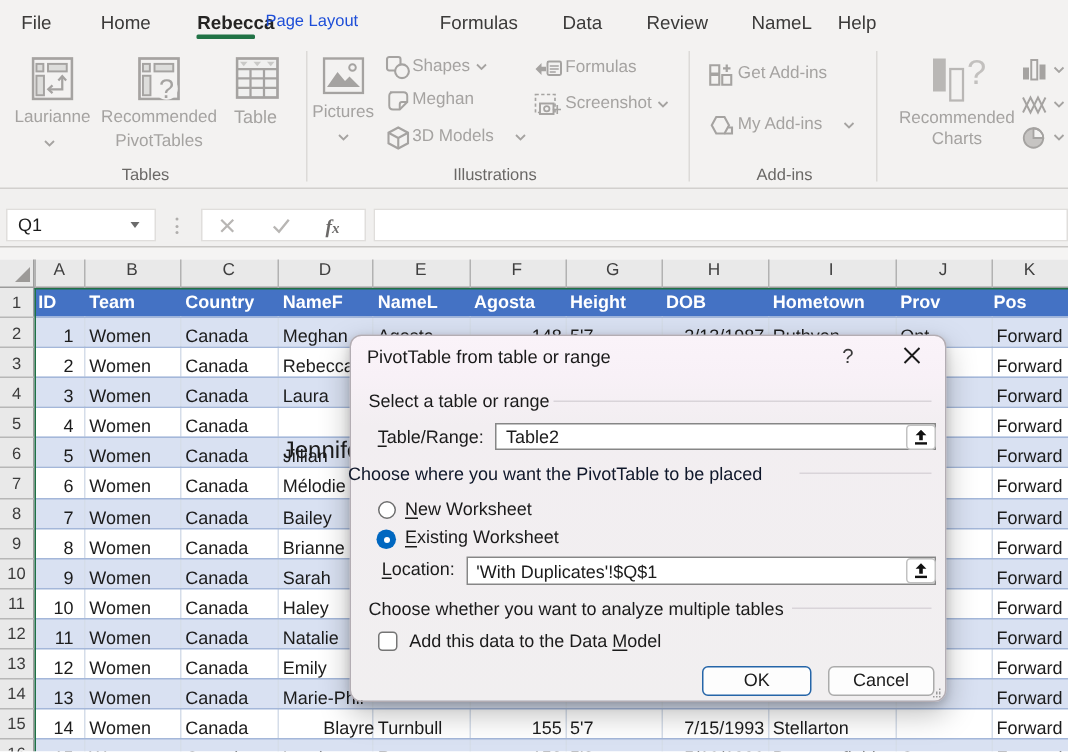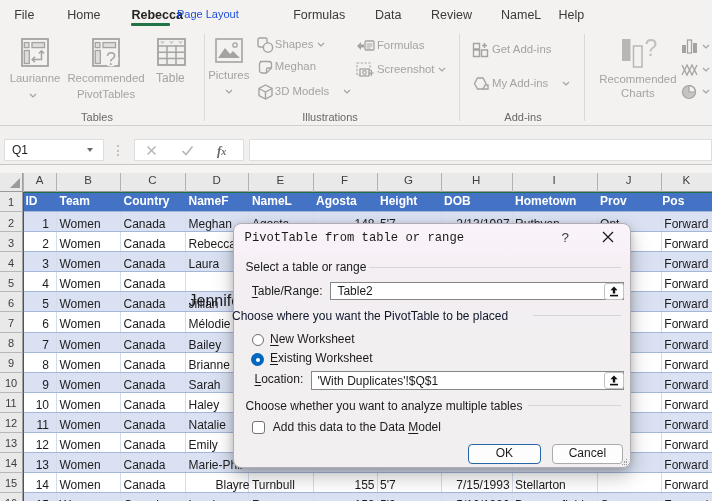--- a/index.html
+++ b/index.html
@@ -427,21 +427,21 @@
 <div class="abs" style="left:123.5px;top:497.9px;font-size:12px;color:#1c1c1c;">Canada</div>
 <div class="abs" style="left:188.5px;top:497.9px;width:59px;overflow:hidden;font-size:12px;color:#1c1c1c;">Laurianne</div>
 <div class="abs" style="left:251.9px;top:497.9px;width:60px;overflow:hidden;font-size:12px;color:#1c1c1c;">Rougeau</div>
 <div class="abs" style="left:304.5px;top:497.9px;width:70px;text-align:right;font-size:12px;color:#1c1c1c;">152</div>
 <div class="abs" style="left:380px;top:497.9px;font-size:12px;color:#1c1c1c;">5'2</div>
 <div class="abs" style="left:439.6px;top:497.9px;width:70px;text-align:right;font-size:12px;color:#1c1c1c;">5/10/1990</div>
 <div class="abs" style="left:515.1px;top:497.9px;width:81px;overflow:hidden;font-size:12px;color:#1c1c1c;">Beaconsfield</div>
 <div class="abs" style="left:600.1px;top:497.9px;font-size:12px;color:#1c1c1c;">Que.</div>
 <div class="abs" style="left:664.3px;top:497.9px;font-size:12px;color:#1c1c1c;">Forward</div>
 <div class="abs" style="left:233px;top:223px;width:398px;height:245px;background:linear-gradient(#faf3f9 0px,#f8f1f7 26px,#f2eef1 60px,#f1eff0 100%);border:1px solid #b3adb3;border-radius:8px;box-sizing:border-box;box-shadow:0 8px 20px rgba(0,0,0,0.26),0 2px 6px rgba(0,0,0,0.15);z-index:10;"></div>
-<div class="abs" style="z-index:11;left:244.6px;top:231px;font-size:12.2px;color:#1a1a1a;font-family:Liberation Mono, monospace;">PivotTable from table or range</div>
+<div class="abs" style="z-index:11;left:244.6px;top:231px;font-size:12.2px;color:#1a1a1a;">PivotTable from table or range</div>
 <div class="abs" style="z-index:11;left:561.5px;top:229.5px;font-size:13.5px;color:#3a3a3a;">?</div>
 <svg class="abs" style="left:602px;top:231px;z-index:11;" width="12" height="12">
     <path d="M1 1 L11 11 M11 1 L1 11" stroke="#1a1a1a" stroke-width="1.3"></path>
   </svg>
 <div class="abs" style="z-index:11;left:245.6px;top:260.3px;font-size:12px;color:#1b1b1b;">Select a table or range</div>
 <div class="abs" style="z-index:11;left:369px;top:266.5px;width:252px;height:1px;background:#d9d4d9;"></div>
 <div class="abs" style="z-index:11;left:251.8px;top:283.9px;font-size:12px;color:#1b1b1b;"><u>T</u>able/Range:</div>
 <div class="abs" style="z-index:11;left:330.4px;top:282.3px;width:293.6px;height:18px;background:#fff;border:1px solid #868686;box-sizing:border-box;"></div>
 <div class="abs" style="z-index:11;left:337.4px;top:284.3px;font-size:12px;color:#1b1b1b;">Table2</div>
 <div class="abs" style="z-index:11;left:604.2px;top:283.1px;width:19.7px;height:16.6px;background:#fff;border:1px solid #c2c2c2;border-radius:3px;box-sizing:border-box;"></div>

